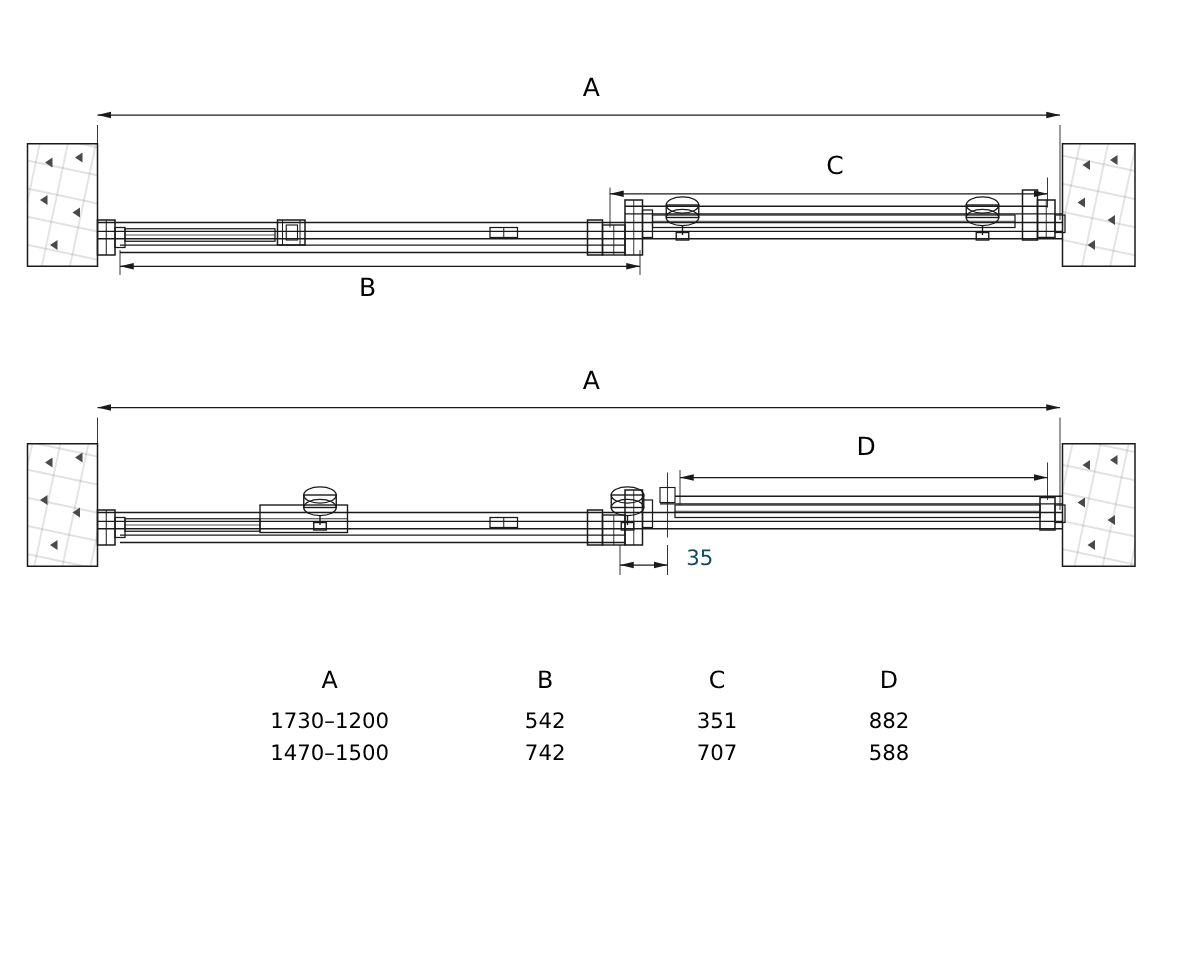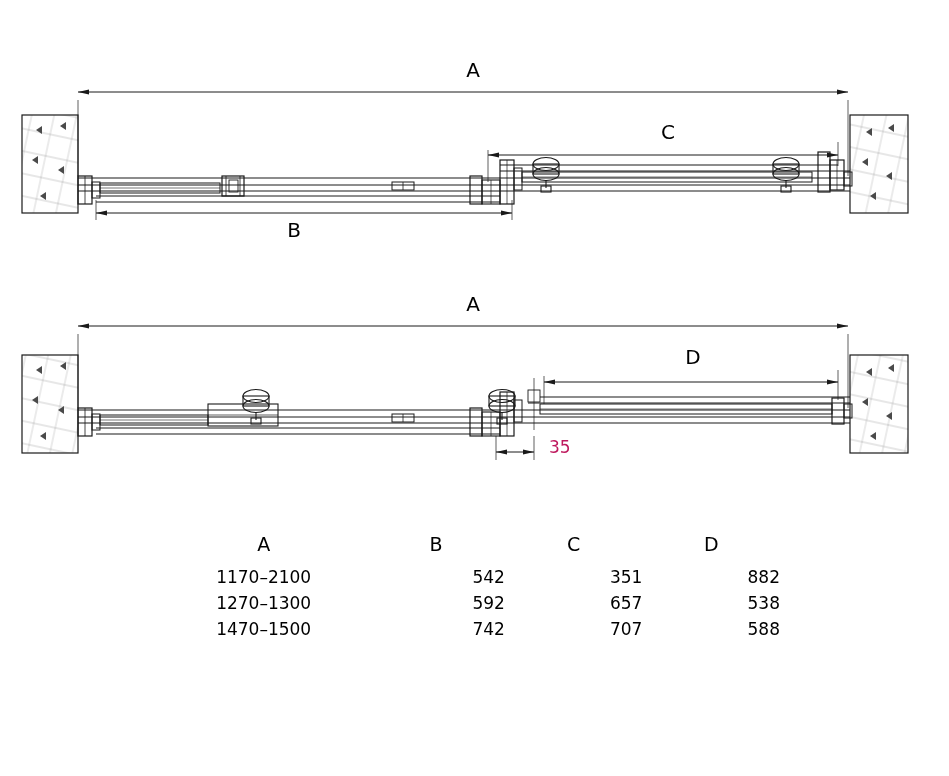--- a/index.html
+++ b/index.html
@@ -43,39 +43,39 @@
   }
   .tbl th {
     font-size: 19px;
     height: 40px;
     text-align: center;
     vertical-align: middle;
   }
   .tbl td {
     font-size: 17px;
     height: 26px;
-    text-align: right;
+    text-align: center;
     vertical-align: middle;
   }
   .tbl .col-a { width: 210px; text-align: center; }
   .tbl .col-b { width: 140px; }
   .tbl .col-c { width: 140px; }
   .tbl .col-d { width: 140px; }
   .dimlabel {
     position: absolute;
     font-size: 20px;
     font-family: "DejaVu Sans", sans-serif;
     color: #000;
     text-align: center;
   }
   .small-dim {
     position: absolute;
     font-size: 17px;
     font-family: "DejaVu Sans", sans-serif;
-    color: #be185d;
+    color: #0c4a6e;
   }
 </style>
 </head>
 <body>
 
 <div id="sheet">
 
   <svg class="drawing" viewBox="0 0 949 776">
     <defs>
       <pattern id="concrete" width="22" height="22" patternUnits="userSpaceOnUse" patternTransform="rotate(12)">
@@ -264,30 +264,24 @@
     <thead>
       <tr>
         <th class="col-a">A</th>
         <th class="col-b">B</th>
         <th class="col-c">C</th>
         <th class="col-d">D</th>
       </tr>
     </thead>
     <tbody>
       <tr>
-        <td class="col-a">1170–2100</td>
+        <td class="col-a">1730–1200</td>
         <td class="col-b">542</td>
         <td class="col-c">351</td>
         <td class="col-d">882</td>
-      </tr>
-      <tr>
-        <td class="col-a">1270–1300</td>
-        <td class="col-b">592</td>
-        <td class="col-c">657</td>
-        <td class="col-d">538</td>
       </tr>
       <tr>
         <td class="col-a">1470–1500</td>
         <td class="col-b">742</td>
         <td class="col-c">707</td>
         <td class="col-d">588</td>
       </tr>
     </tbody>
   </table>
 

